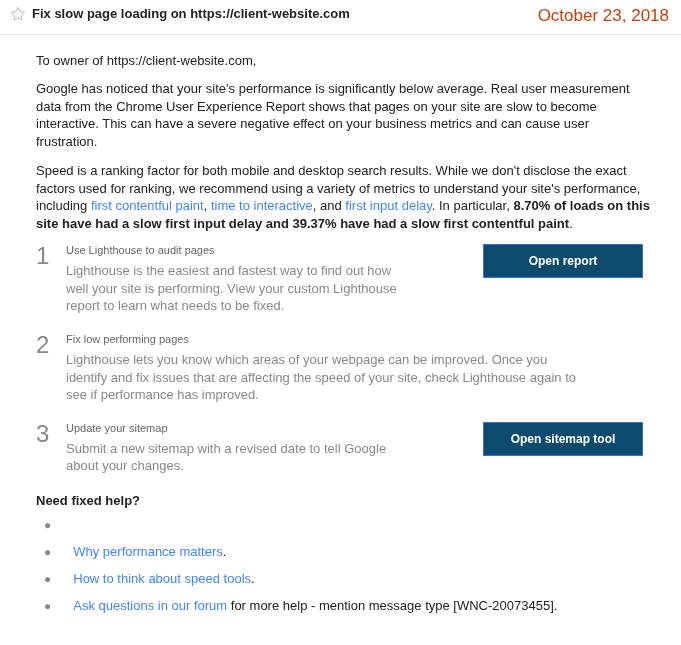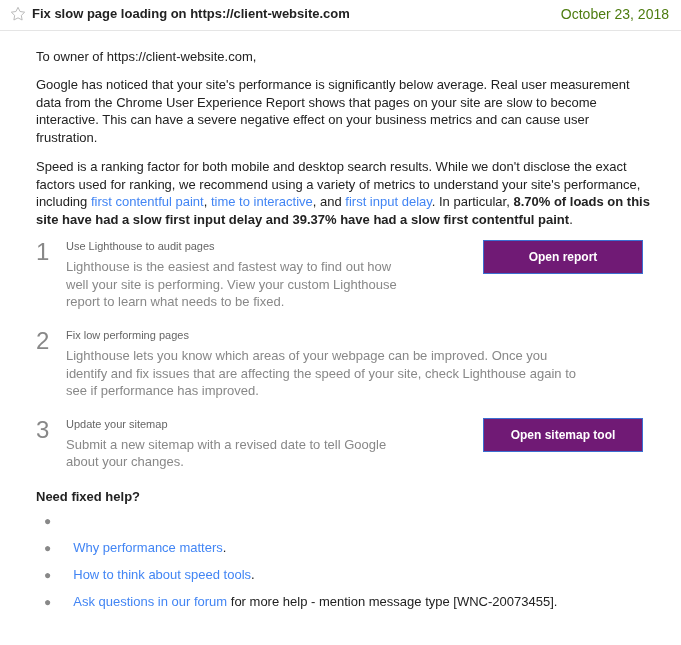--- a/index.html
+++ b/index.html
@@ -22,22 +22,22 @@
       margin-right: 6px;
       flex-shrink: 0;
     }
     .page-title {
       font-size: 13px;
       font-weight: bold;
       color: #222;
       flex: 1;
     }
     .date {
-      font-size: 14px;
-      color: #4d7c0f;
+      font-size: 17px;
+      color: #c2410c;
     }
     .content {
       padding: 18px 28px 20px 36px;
     }
     .greeting {
       margin-bottom: 12px;
     }
     .para {
       margin-bottom: 12px;
       line-height: 1.35;
@@ -76,21 +76,21 @@
     .step-desc {
       font-size: 13px;
       color: #888;
       line-height: 1.35;
       max-width: 340px;
     }
     .step-desc.wide {
       max-width: 520px;
     }
     .step-button {
-      background: #701a75;
+      background: #0c4a6e;
       color: #fff;
       border: 1px solid #3b6fd1;
       font-size: 12px;
       font-weight: bold;
       padding: 9px 0;
       width: 160px;
       text-align: center;
       cursor: pointer;
       position: absolute;
       right: 10px;

